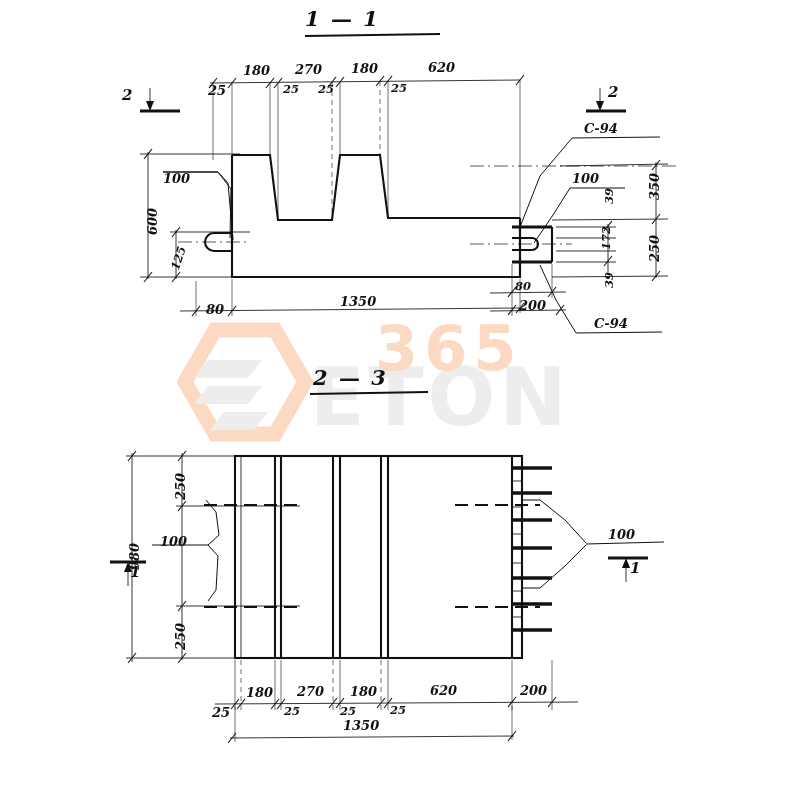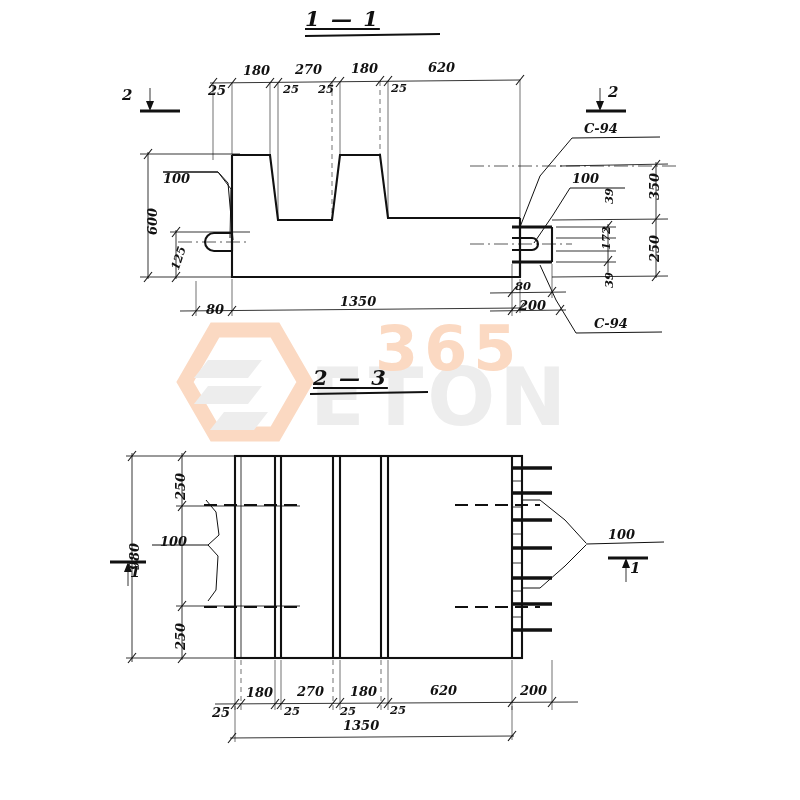--- a/index.html
+++ b/index.html
@@ -8,21 +8,21 @@
   #sheet{position:absolute;left:0;top:0;width:800px;height:800px;}
   svg.layer{position:absolute;left:0;top:0;width:800px;height:800px;}
   #wm{z-index:1;}
   #draw{z-index:3;}
   #txt{position:absolute;left:0;top:0;width:800px;height:800px;z-index:4;}
   .lbl{position:absolute;white-space:nowrap;color:#111;
        font-family:"DejaVu Serif",serif;font-style:italic;font-weight:600;
        line-height:1;}
   .d{font-size:13px;}
   .dsm{font-size:11.5px;}
-  .ttl{font-size:21px;letter-spacing:2px;text-decoration:underline;}
+  .ttl{font-size:21px;letter-spacing:2px;}
   .rot90{transform-origin:0 0;transform:rotate(-90deg);}
   .rot70{transform-origin:0 0;transform:rotate(-72deg);}
   .secn{font-size:15px;font-weight:700;}
 </style>
 </head>
 <body>
 
 <div id="sheet">
 
   <svg class="layer" id="wm" viewBox="0 0 800 800">

